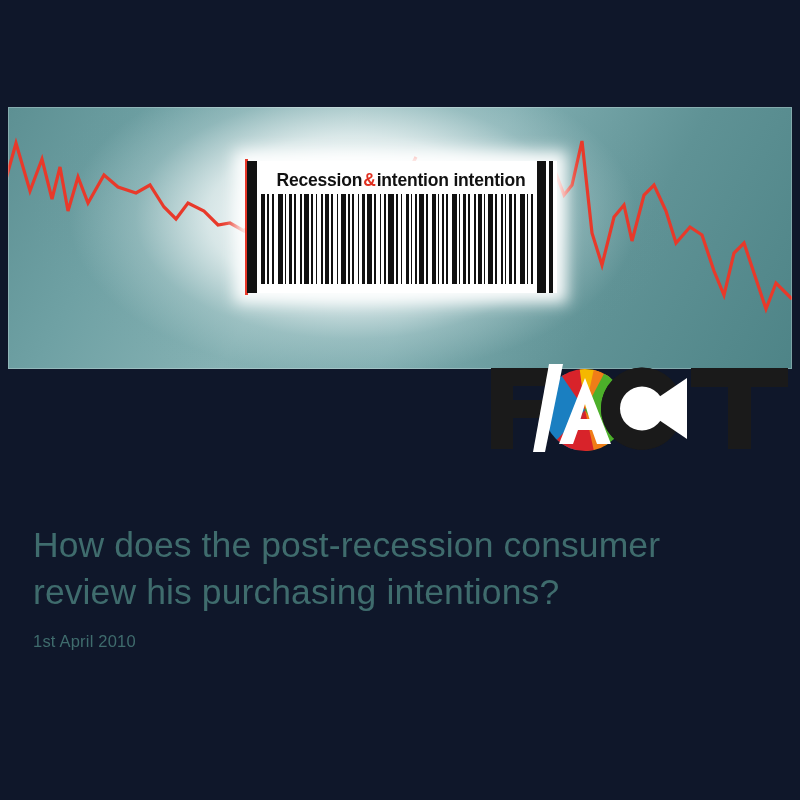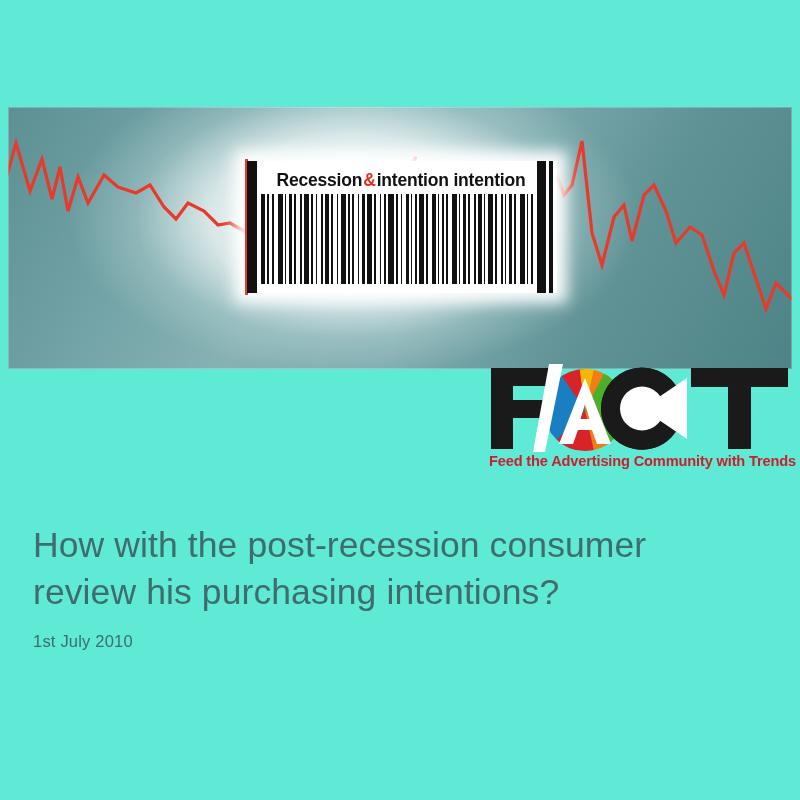--- a/index.html
+++ b/index.html
@@ -13,21 +13,21 @@
     font-family: "Liberation Sans", sans-serif;
     overflow: hidden;
     position: relative;
   }
 
   #slide {
     position: absolute;
     left: 0; top: 0;
     width: 800px;
     height: 800px;
-    background: #5eead4;
+    background: #0f172a;
   }
 
   
   #banner {
     position: absolute;
     left: 8px;
     top: 107px;
     width: 784px;
     height: 262px;
     overflow: hidden;
@@ -277,22 +277,21 @@
         <path d="M62,0 L76,0 L58,88 L46,88 Z" fill="#ffffff"></path>
 
         <path d="M196,44.5 a41,41 0 1 0 -11.8,29 l-13.5,-13.5 a22,22 0 1 1 6.4,-15.5 a22,22 0 0 1 -6.4,15.5 l13.5,13.5 A41,41 0 0 0 196,44.5 Z" fill="#1a1a1a"></path>
         <circle cx="155" cy="44.5" r="41" fill="#1a1a1a"></circle>
         <circle cx="155" cy="44.5" r="22" fill="#ffffff"></circle>
         <path d="M155,44.5 L200,14 L200,75 Z" fill="#ffffff"></path>
 
         <path d="M204,4 L301,4 L301,23 L264,23 L264,85 L241,85 L241,23 L204,23 Z" fill="#1a1a1a"></path>
       </svg>
     </div>
-    <div id="logo-tagline">Feed the Advertising Community with Trends</div>
   </div>
 
   <div id="title-block">
-    <h1 id="slide-title">How with the post-recession consumer
+    <h1 id="slide-title">How does the post-recession consumer
 review his purchasing intentions?</h1>
-    <div id="slide-date">1st July 2010</div>
+    <div id="slide-date">1st April 2010</div>
   </div>
 
 </div>
 
 </body></html>

